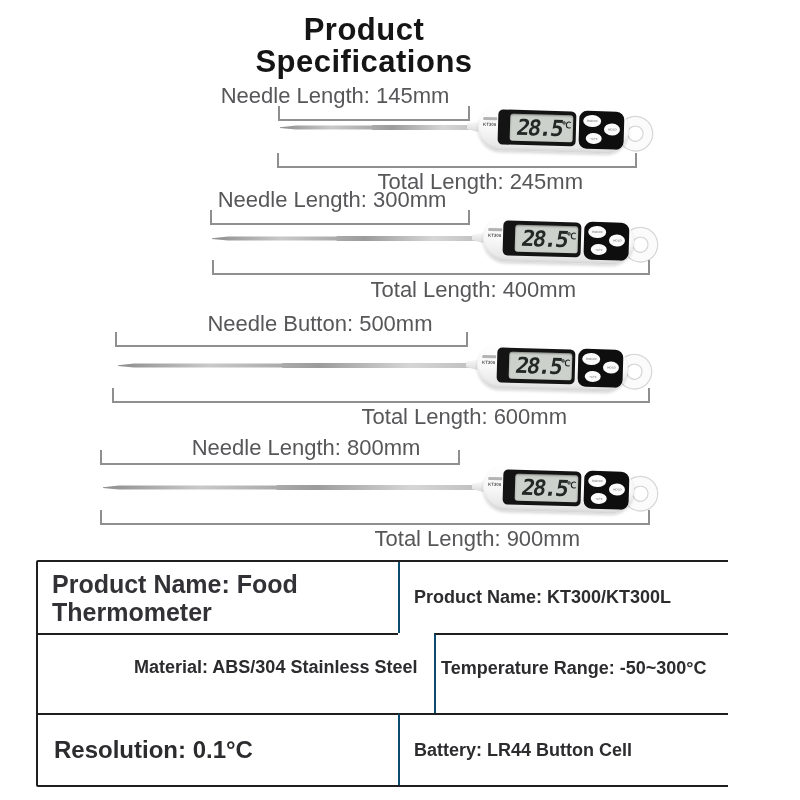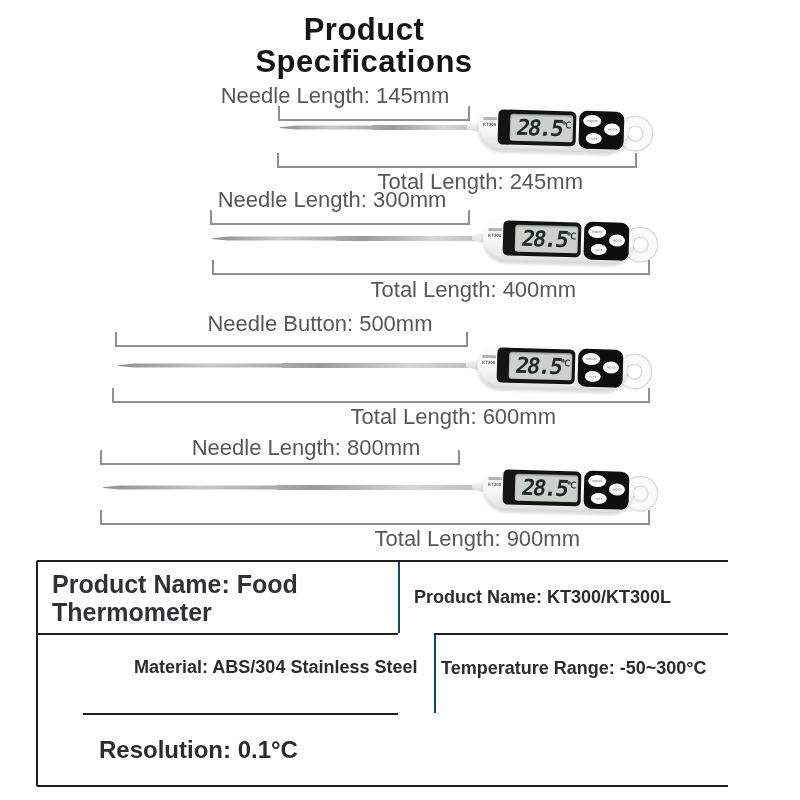--- a/index.html
+++ b/index.html
@@ -57,35 +57,35 @@
   .p1 .nlabel{left:335px;top:83px;}   .p1 .nbracket{left:278px;top:106px;width:192px;}
   .p1 .needle{left:280px;top:125px;width:204px;} .p1 .thermo{left:478px;top:104px;}
   .p1 .tbracket{left:277px;top:153px;width:360px;} .p1 .tlabel{right:145px;top:169px;}
 
   .p2 .nlabel{left:332px;top:187px;}  .p2 .nbracket{left:210px;top:210px;width:260px;}
   .p2 .needle{left:212px;top:236px;width:277px;} .p2 .thermo{left:483px;top:215px;}
   .p2 .tbracket{left:212px;top:260px;width:438px;} .p2 .tlabel{right:152px;top:277px;}
 
   .p3 .nlabel{left:320px;top:311px;}  .p3 .nbracket{left:115px;top:332px;width:353px;}
   .p3 .needle{left:118px;top:363px;width:365px;} .p3 .thermo{left:477px;top:342px;}
-  .p3 .tbracket{left:112px;top:388px;width:538px;} .p3 .tlabel{right:172px;top:404px;}
+  .p3 .tbracket{left:112px;top:388px;width:538px;} .p3 .tlabel{right:161px;top:404px;}
 
   .p4 .nlabel{left:306px;top:435px;}  .p4 .nbracket{left:100px;top:450px;width:360px;}
   .p4 .needle{left:103px;top:485px;width:386px;} .p4 .thermo{left:483px;top:464px;}
   .p4 .tbracket{left:100px;top:510px;width:550px;} .p4 .tlabel{right:148px;top:526px;}
 
   
   .spec-table{position:absolute;left:36px;top:560px;width:710px;height:223px;
               border:2px solid #1f1f1f;border-radius:2px;
               display:grid;grid-template-columns:360px 1fr;grid-template-rows:71px 80px 72px;
               color:#2c2c2f;}
   .cell{display:flex;align-items:center;font-weight:bold;}
   .c-right{border-left:2px solid #0c4a6e;font-size:18px;padding-left:14px;}
   .row2{border-top:2px solid #1f1f1f;}
-  .row3{border-top:2px solid #1f1f1f;margin-left:45px;}
+  .row3{border-top:2px solid #1f1f1f;}
   .c11{font-size:25px;line-height:1.12;padding:8px 12px 8px 14px;color:#323236;}
   .c21{font-size:18px;white-space:nowrap;padding-left:96px;padding-bottom:14px;position:relative;z-index:2;overflow:visible;}
   .c22{padding-left:5px;padding-bottom:12px;white-space:nowrap;margin-left:36px;}
   .c31{font-size:24px;padding-left:16px;}
 </style>
 </head>
 <body>
 
 <div class="page">
 
@@ -229,15 +229,16 @@
     <div class="bracket tbracket"></div>
     <div class="mlabel tlabel">Total Length: 900mm</div>
   </section>
 
   <div class="spec-table">
     <div class="cell c11">Product Name: Food Thermometer</div>
     <div class="cell c-right c12">Product Name: KT300/KT300L</div>
     <div class="cell row2 c21">Material: ABS/304 Stainless Steel</div>
     <div class="cell c-right row2 c22">Temperature Range: -50~300°C</div>
     <div class="cell row3 c31">Resolution: 0.1°C</div>
+    <div class="cell c-right row3 c32">Battery: LR44 Button Cell</div>
   </div>
 
 </div>
 
 </body></html>

